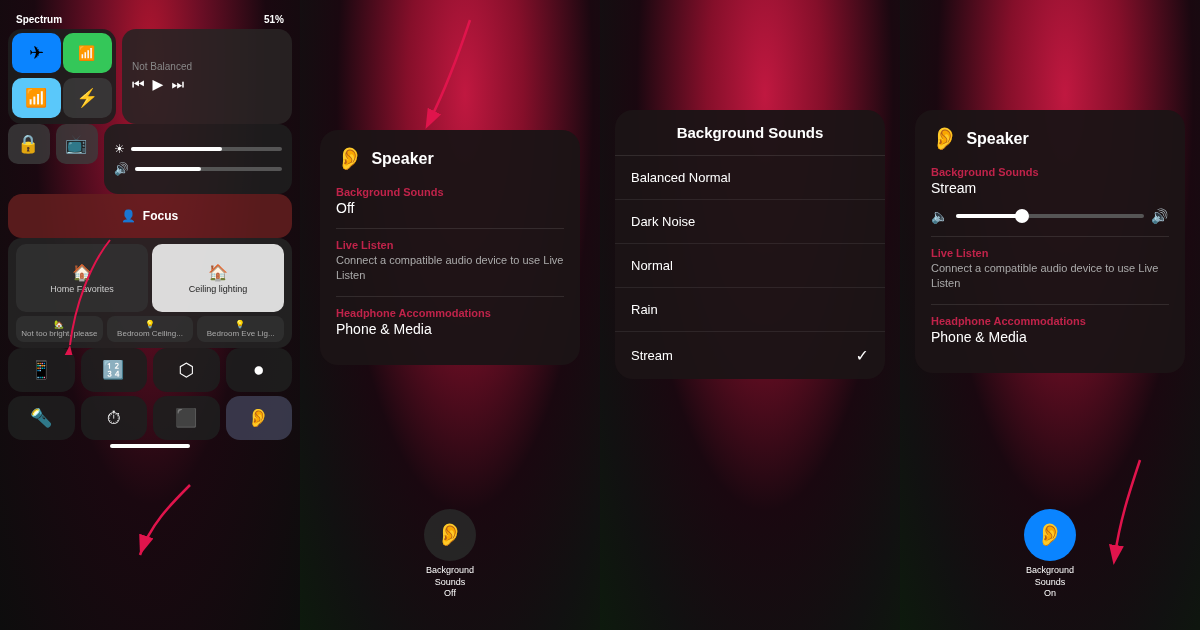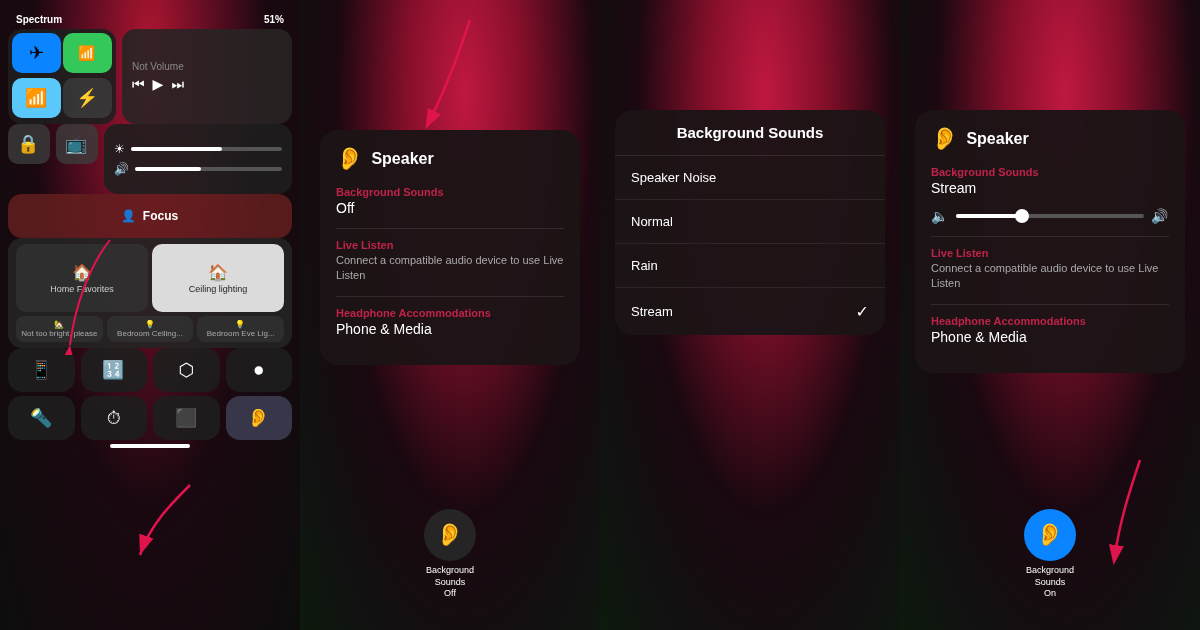--- a/index.html
+++ b/index.html
@@ -466,21 +466,21 @@
     </div>
 
     <div class="cc-row" style="height:95px;">
       <div class="cc-connectivity">
         <div class="cc-btn active-blue">✈</div>
         <div class="cc-btn active-green" style="font-size:14px;">📶</div>
         <div class="cc-btn active-cyan">📶</div>
         <div class="cc-btn inactive" style="color:#aaa;">⚡</div>
       </div>
       <div class="cc-music">
-        <div class="cc-music-title">Not Volume</div>
+        <div class="cc-music-title">Not Balanced</div>
         <div class="cc-music-controls">
           <span>⏮</span>
           <span>▶</span>
           <span>⏭</span>
         </div>
       </div>
     </div>
 
     <div class="cc-row" style="height:70px;">
       <div class="cc-btn inactive" style="flex:1;">🔒</div>
@@ -615,21 +615,24 @@
     <div class="icon-label">Background<br>Sounds<br>Off</div>
   </div>
 </div>
 
 <div class="panel panel-3">
   <div class="panel-bg"></div>
 
   <div class="bg-sounds-card">
     <div class="bg-sounds-header">Background Sounds</div>
     <div class="bg-sounds-item">
-      <span>Speaker Noise</span>
+      <span>Balanced Normal</span>
+    </div>
+    <div class="bg-sounds-item">
+      <span>Dark Noise</span>
     </div>
     <div class="bg-sounds-item">
       <span>Normal</span>
     </div>
     <div class="bg-sounds-item">
       <span>Rain</span>
     </div>
     <div class="bg-sounds-item">
       <span>Stream</span>
       <span class="checkmark">✓</span>

